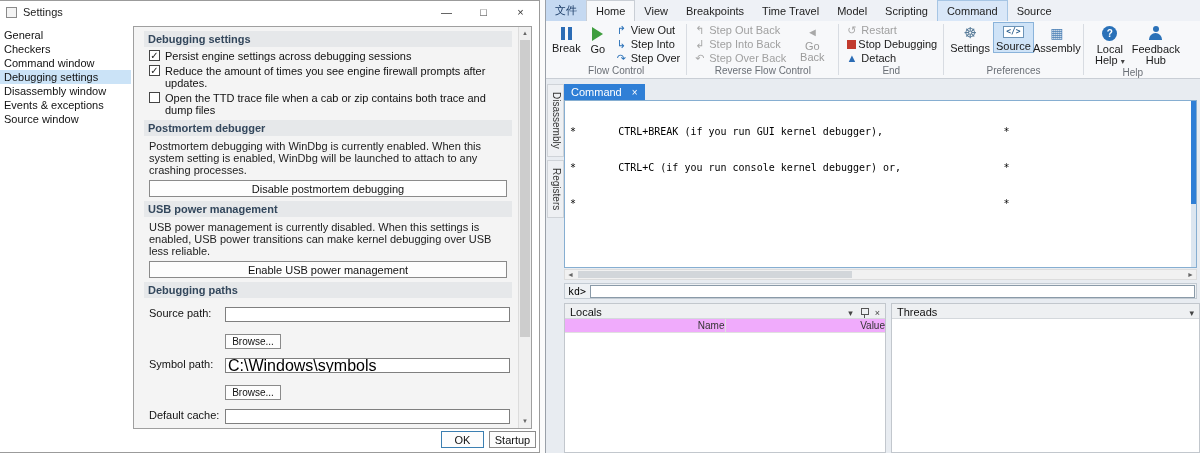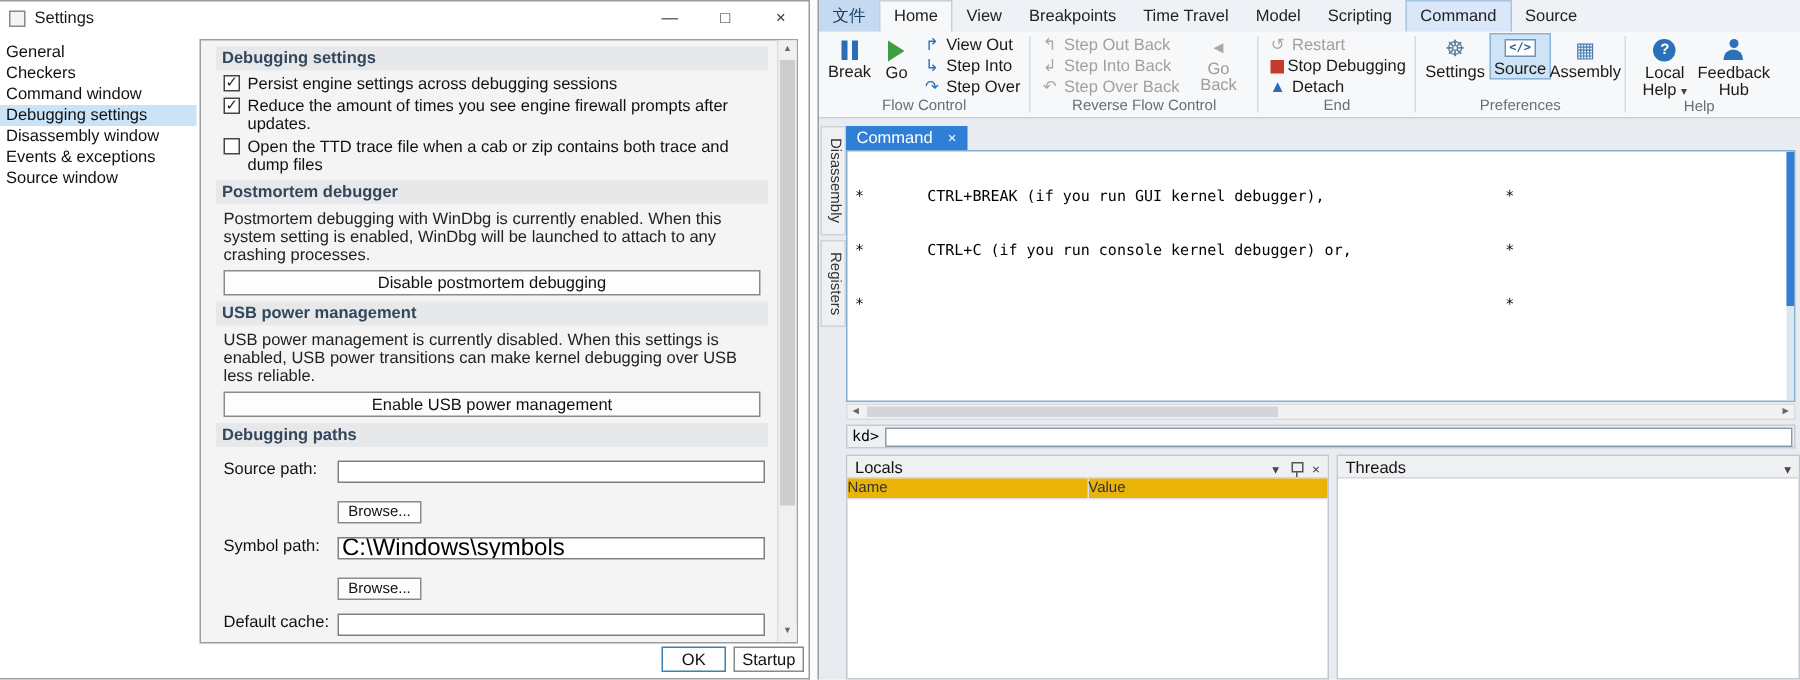--- a/index.html
+++ b/index.html
@@ -124,21 +124,21 @@
   .threads{position:absolute;left:345px;top:303px;right:0;bottom:0;background:#fff;
     border:1px solid #c2c7cd;}
   .panel-header{height:15px;background:#eef0f2;border-bottom:1px solid #d4d8dc;display:flex;
     align-items:flex-end;font-size:11px;padding:0 5px;color:#111;}
   .panel-header .title{flex:1;}
   .panel-icons{display:flex;gap:7px;color:#444;font-size:9px;align-items:center;}
   .icon-pin{position:relative;width:8px;height:10px;display:inline-block;}
   .icon-pin::before{content:"";position:absolute;left:1px;top:0;width:6px;height:5px;border:1px solid #555;}
   .icon-pin::after{content:"";position:absolute;left:4px;top:6px;width:1px;height:4px;background:#555;}
   .cols{display:flex;height:14px;border-bottom:1px solid #e0e0e0;font-size:10px;color:#333;}
-  .col{flex:1;text-align:left;border-right:1px solid #e0e0e0;background:#eab308;line-height:14px;}
+  .col{flex:1;text-align:right;border-right:1px solid #e0e0e0;background:#f0abfc;line-height:14px;}
   .col:last-child{border-right:none;}
   .panel-body{flex:1;}
 </style>
 </head>
 <body>
 
 <div class="settings-window">
   <div class="sw-titlebar">
     <span class="sw-icon"></span>
     <span class="sw-title">Settings</span>

